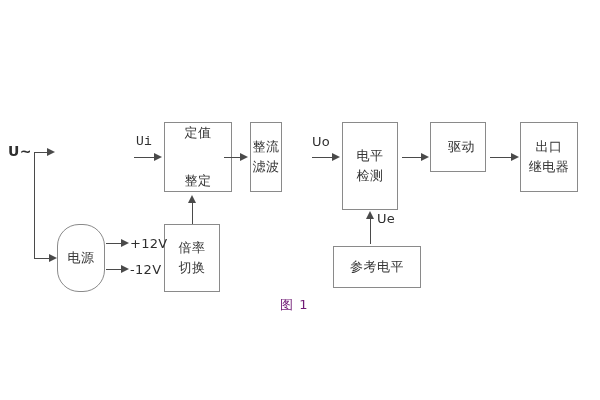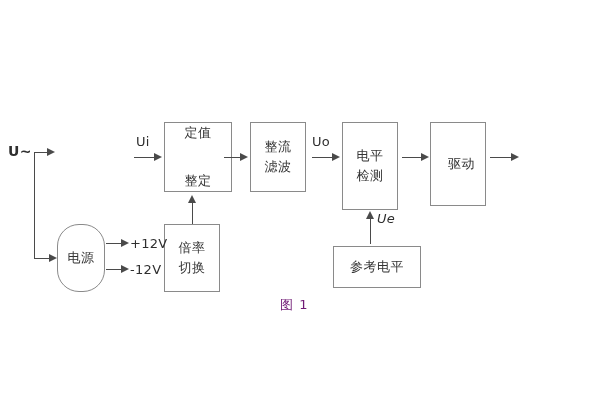--- a/index.html
+++ b/index.html
@@ -97,36 +97,40 @@
 
   <div class="hline" style="left:34px; top:258px; width:16px;"></div>
   <div class="arrowhead right" style="left:49px; top:253.5px;"></div>
 
 
   <div class="block" style="left:164px; top:122px; width:68px; height:70px;justify-content:space-between;">
     <span class="line">定值</span>
     <span class="line">整定</span>
   </div>
 
-  <div class="block" style="left:250px; top:122px; width:56px; height:70px;">
+  <div class="block" style="left:250px; top:122px; width:32px; height:70px;">
     <span class="line">整流</span>
     <span class="line">滤波</span>
   </div>
 
   <div class="block" style="left:342px; top:122px; width:56px; height:88px;">
     <span class="line">电平</span>
     <span class="line">检测</span>
   </div>
 
-  <div class="block" style="left:430px; top:122px; width:56px; height:84px;padding-left:7px;">
+  <div class="block" style="left:430px; top:122px; width:56px; height:50px;padding-left:7px;">
     <span class="line">驱动</span>
   </div>
 
+  <div class="block" style="left:520px; top:122px; width:58px; height:70px;">
+    <span class="line">出口</span>
+    <span class="line">继电器</span>
+  </div>
 
-  <div class="label" style="left:136px; top:134px;">Ui</div>
+  <div class="label" style="left:136px; top:134px;font-family:Liberation Mono, monospace;">Ui</div>
   <div class="hline" style="left:134px; top:157px; width:22px;"></div>
   <div class="arrowhead right" style="left:154px; top:152.5px;"></div>
 
   <div class="hline" style="left:224px; top:157px; width:20px;"></div>
   <div class="arrowhead right" style="left:240px; top:152.5px;"></div>
 
   <div class="label" style="left:312px; top:134px;">Uo</div>
   <div class="hline" style="left:312px; top:157px; width:22px;"></div>
   <div class="arrowhead right" style="left:332px; top:152.5px;"></div>
 
@@ -155,17 +159,17 @@
 
   <div class="hline" style="left:106px; top:269px; width:18px;"></div>
   <div class="arrowhead right" style="left:121px; top:264.5px;"></div>
   <div class="label" style="left:130px; top:262px;">-12V</div>
 
   <div class="vline" style="left:192px; top:202px; height:22px;"></div>
   <div class="arrowhead up" style="left:187.5px; top:195px;"></div>
 
   <div class="vline" style="left:370px; top:218px; height:26px;"></div>
   <div class="arrowhead up" style="left:365.5px; top:211px;"></div>
-  <div class="label" style="left:377px; top:211px;font-style:italic;">Ue</div>
+  <div class="label" style="left:377px; top:211px;">Ue</div>
 
   <div class="caption" style="left:280px; top:296px;">图 1</div>
 
 </div>
 
 </body></html>

